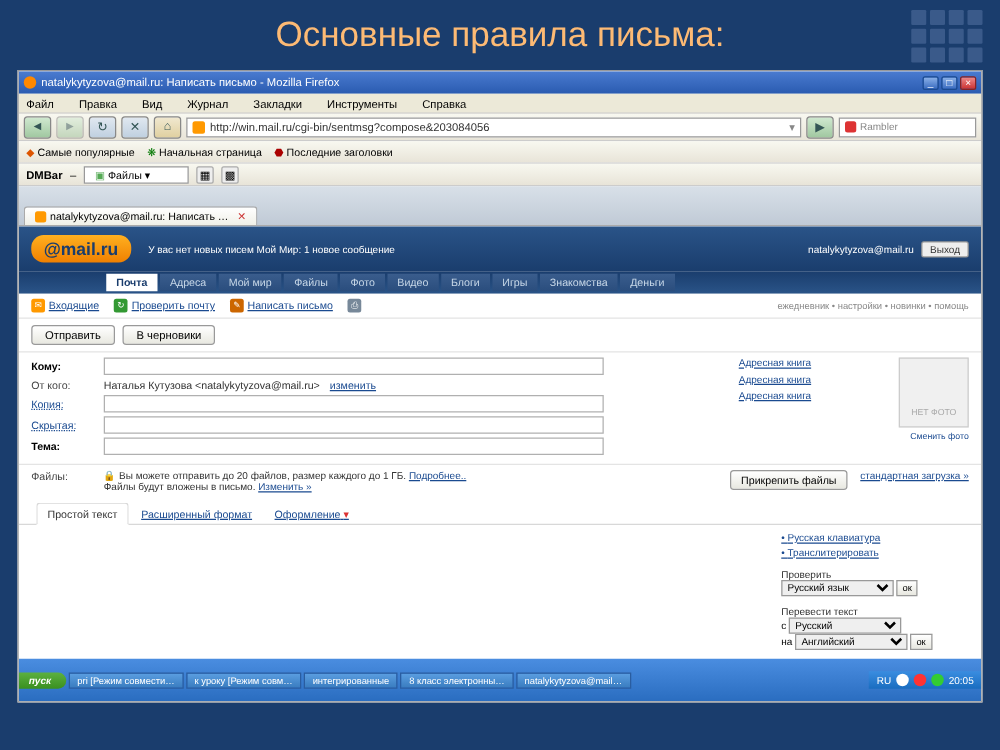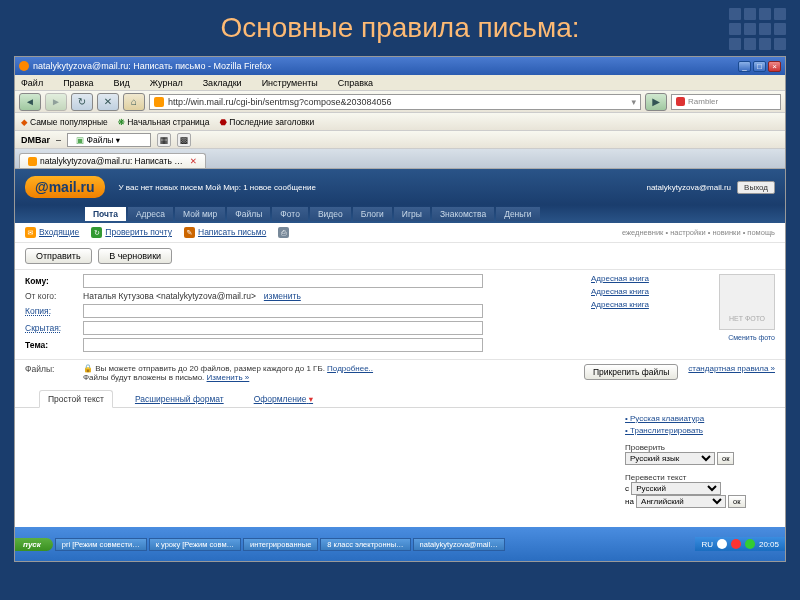--- a/index.html
+++ b/index.html
@@ -25,21 +25,21 @@
 
 .bookmarks { background: linear-gradient(#f8f8f0,#e8e4d8); height: 18px; display: flex; align-items: center; gap: 10px; padding: 0 6px; font-size: 8.5px; border-bottom: 1px solid #ccc; }
 .bookmarks .orange { color: #d50; }
 .bookmarks .green { color: #070; }
 .bookmarks .red { color: #a00; }
 
 .dmbar { background: linear-gradient(#f8f8f0,#e8e4d8); height: 18px; display: flex; align-items: center; gap: 6px; padding: 0 6px; font-size: 9px; border-bottom: 1px solid #ccc; }
 .dmbar .files { background: #fff; border: 1px solid #999; padding: 1px 30px 1px 8px; font-size: 8.5px; }
 .dmbar .s { width: 14px; height: 14px; background: #eee; border: 1px solid #aaa; border-radius: 2px; text-align: center; line-height: 12px; font-size: 9px; }
 
-.tabbar { background: linear-gradient(#d8e0e8,#c0cad6); height: 20px; display: flex; align-items: flex-end; padding: 0 4px; border-bottom: 1px solid #aaa; }
+.tabbar { background: linear-gradient(#d8e0e8,#c0cad6); height: 32px; display: flex; align-items: flex-end; padding: 0 4px; border-bottom: 1px solid #aaa; }
 .tabbar .tab { background: linear-gradient(#fff,#f0f0e8); border: 1px solid #aaa; border-bottom: none; border-radius: 3px 3px 0 0; padding: 2px 8px; font-size: 8.5px; display: flex; align-items: center; gap: 3px; }
 
 .content { background: #fff; height: 376px; overflow: hidden; font-size: 9px; position: relative; }
 
 .mailhead { background: linear-gradient(#2a5488,#1a3d6d); height: 36px; display: flex; align-items: center; padding: 0 10px; color: #fff; }
 .logo { background: linear-gradient(#ffb020,#f08000); border-radius: 10px; padding: 3px 10px; font-size: 14px; font-weight: bold; color: #1a3d6d; }
 .mailhead .info { margin-left: 14px; font-size: 8px; flex: 1; }
 .mailhead .acct { font-size: 8px; }
 .mailhead .exit { background: #eee; color: #333; padding: 1px 6px; border: 1px solid #999; border-radius: 2px; margin-left: 6px; font-size: 8px; }
 
@@ -68,21 +68,21 @@
 .rside .ablinks a { display: block; color: #1a4a90; text-decoration: underline; margin-bottom: 4px; }
 .rside .avatar { width: 56px; height: 56px; background: #f0f0f0; border: 1px solid #ccc; position: absolute; right: 0; top: 0; font-size: 7px; color: #aaa; text-align: center; padding-top: 40px; }
 
 .files-row { display: flex; align-items: flex-start; padding: 4px 10px; border-top: 1px solid #e4e4e4; }
 .files-row .lbl { width: 58px; font-size: 8.5px; color: #444; }
 .files-row .txt { font-size: 8px; color: #333; flex: 1; }
 .files-row .txt a { color: #1a4a90; text-decoration: underline; }
 .files-row .abtn { background: linear-gradient(#fff,#e8e8e0); border: 1px solid #999; border-radius: 3px; padding: 2px 8px; font-size: 8.5px; }
 .files-row .stdl { font-size: 8px; color: #1a4a90; text-decoration: underline; margin-left: 10px; }
 
-.fmtrow { border-bottom: 1px solid #d8d8d8; padding: 4px 24px 0; display: flex; gap: 14px; font-size: 8.5px; align-items: flex-end; }
+.fmtrow { border-bottom: 1px solid #d8d8d8; padding: 4px 14px 0; display: flex; gap: 2px; font-size: 8.5px; align-items: flex-end; }
 .fmtrow .ftab { padding: 3px 8px; color: #1a4a90; text-decoration: underline; }
 .fmtrow .ftab.active { border: 1px solid #d8d8d8; border-bottom: 1px solid #fff; background: #fff; text-decoration: none; color: #333; margin-bottom: -1px; border-radius: 3px 3px 0 0; }
 
 .body-area { display: flex; }
 .editor { flex: 1; height: 90px; }
 .sidep { width: 170px; padding: 6px 10px; font-size: 8px; }
 .sidep a { color: #1a4a90; text-decoration: underline; display: block; margin-bottom: 3px; }
 .sidep .sec { margin-top: 8px; color: #333; }
 .sidep select { font-size: 8px; width: 90px; border: 1px solid #999; }
 .sidep .okb { background: linear-gradient(#fff,#e8e8e0); border: 1px solid #999; font-size: 7.5px; padding: 1px 4px; margin-left: 2px; }
@@ -247,21 +247,21 @@
     </div>
 
     <div class="files-row">
       <span class="lbl">Файлы:</span>
       <div class="txt">
         <span style="color:#c90">🔒</span>
         <span>Вы можете отправить до 20 файлов, размер каждого до 1 ГБ. </span><a>Подробнее..</a><br>
         <span>Файлы будут вложены в письмо. </span><a>Изменить »</a>
       </div>
       <span class="abtn">Прикрепить файлы</span>
-      <a class="stdl">стандартная правила »</a>
+      <a class="stdl">стандартная загрузка »</a>
     </div>
 
     <div class="fmtrow">
       <span class="ftab active">Простой текст</span>
       <span class="ftab">Расширенный формат</span>
       <span class="ftab"><span>Оформление</span> <span style="color:#d33">▾</span></span>
     </div>
 
     <div class="body-area">
       <div class="editor"></div>

